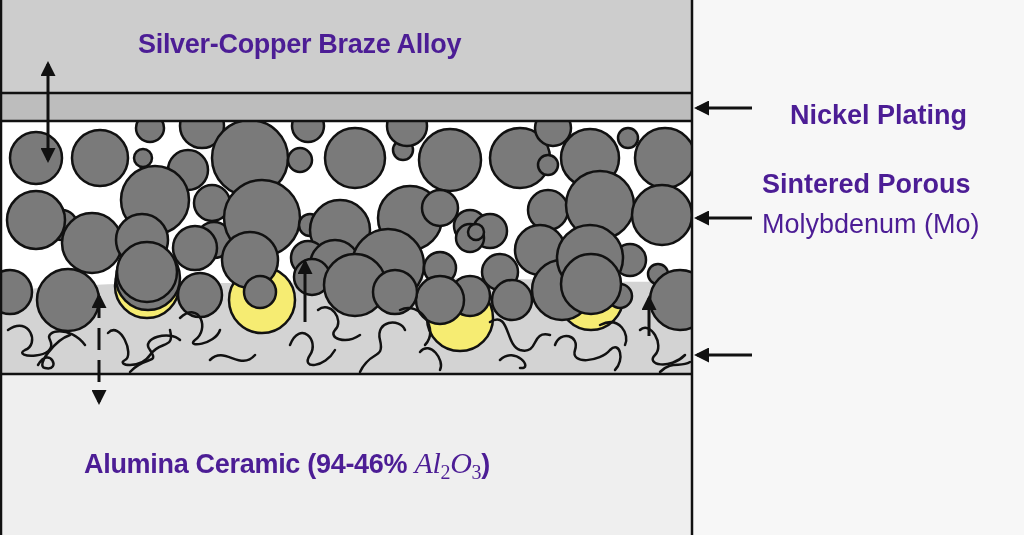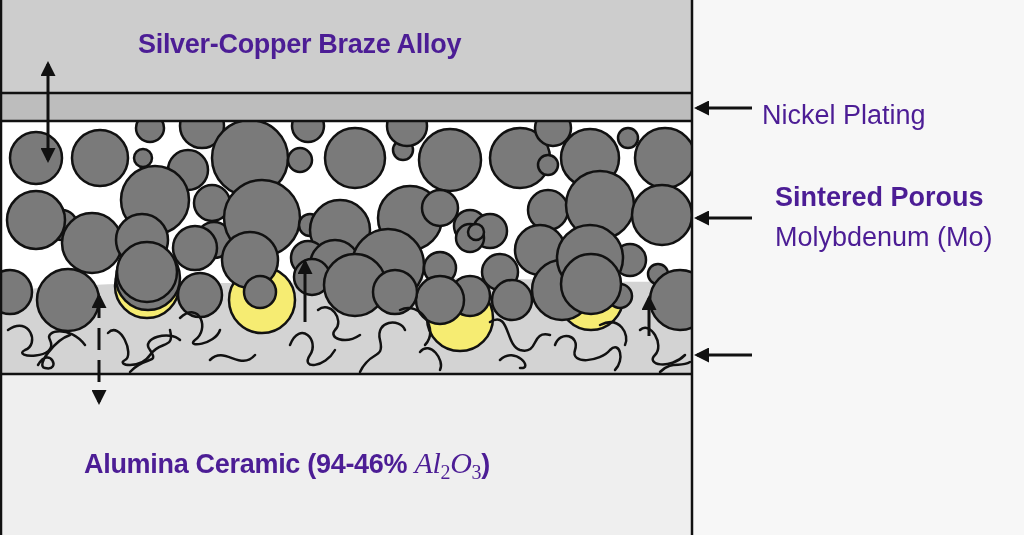--- a/index.html
+++ b/index.html
@@ -135,21 +135,21 @@
     <line x1="0" y1="374" x2="693" y2="374" stroke="#111111" stroke-width="2.5"></line>
     <rect x="1" y="-2" width="691" height="539" fill="none" stroke="#111111" stroke-width="2.5"></rect>
   </svg>
 
 <div class="label layer-title" style="left:138px; top:29px;">Silver-Copper Braze Alloy</div>
 
 <div class="label layer-title" style="left:84px; top:446px;">
   <span>Alumina Ceramic (94-46% </span><span class="formula"><span>Al</span><sub>2</sub><span>O</span><sub>3</sub></span><span>)</span>
 </div>
 
-<div class="label side-label" style="left:762px; top:95px;">Nickel Plating</div>
+<div class="label side-label" style="left:790px; top:95px;font-weight:bold;">Nickel Plating</div>
 
-<div class="label side-label" style="left:762px; top:177px;margin-left:13px;">
+<div class="label side-label" style="left:762px; top:164px;">
   <div class="bold">Sintered Porous</div>
   <div>Molybdenum (Mo)</div>
 </div>
 
 <div class="label side-label bold" style="left:764px; top:327px;">
 </div>
 
 </body></html>

